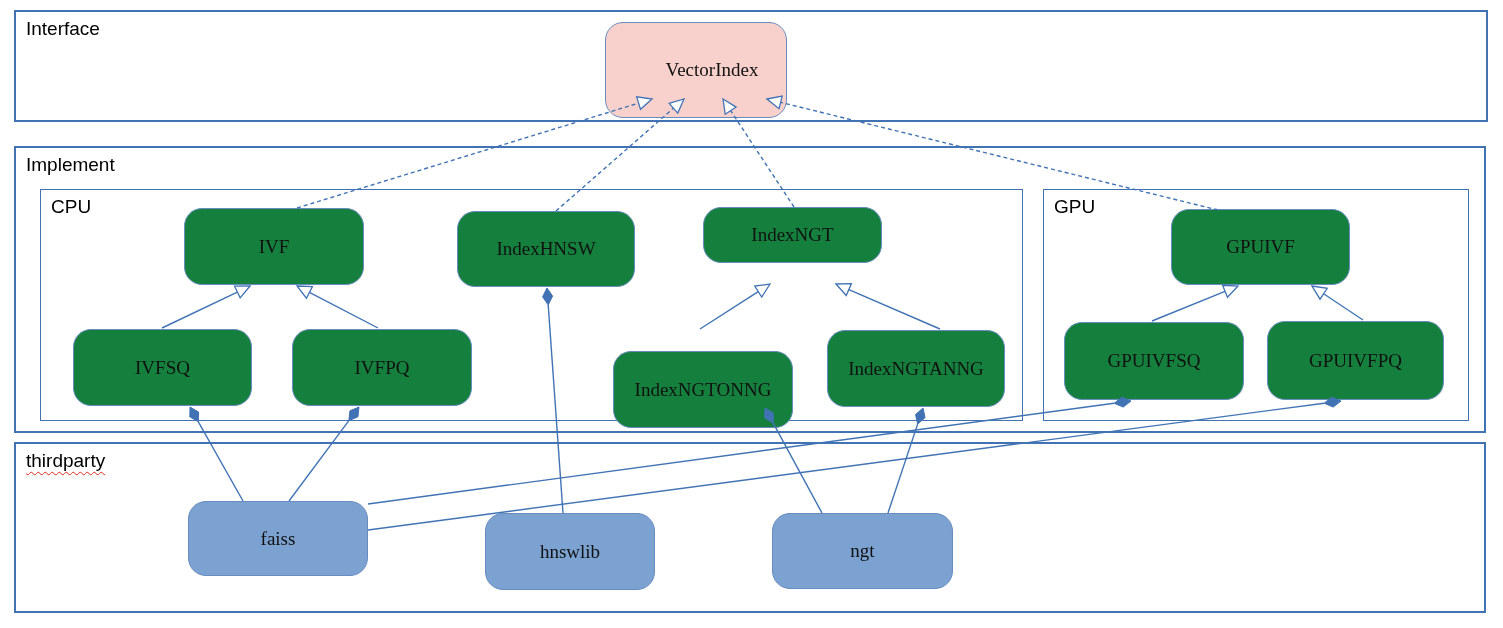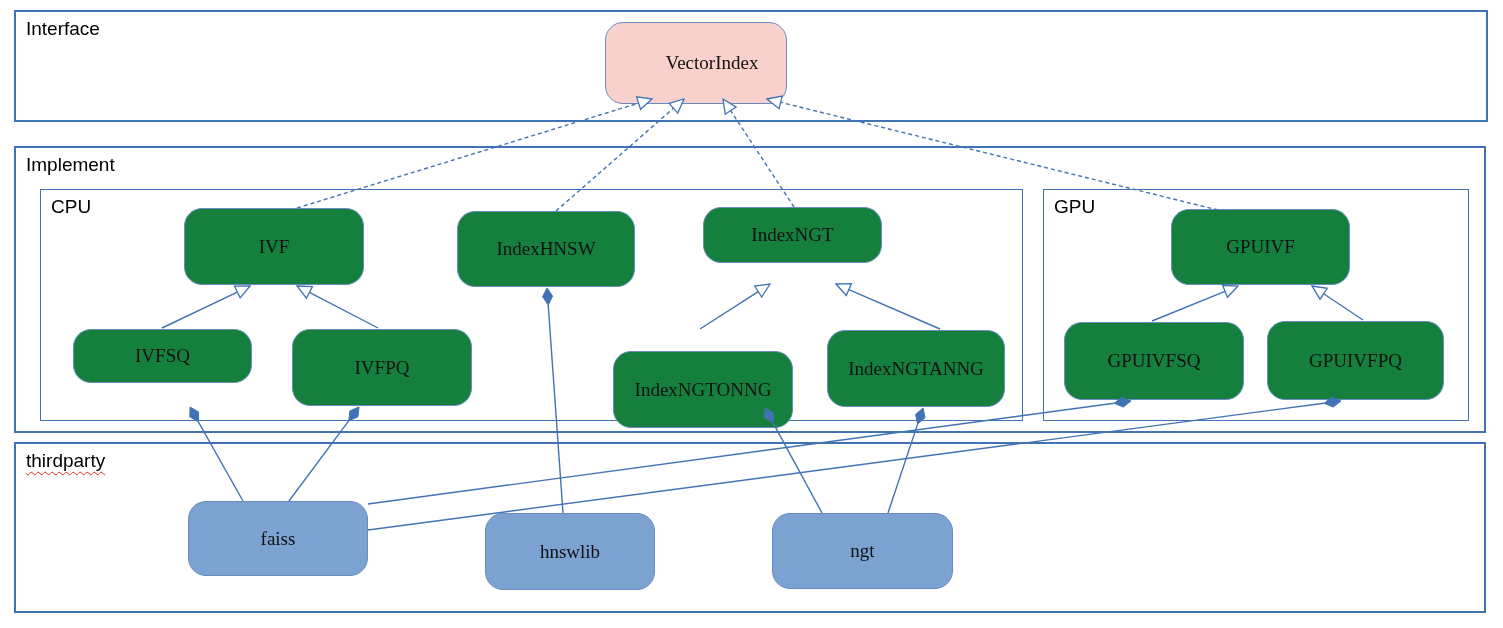--- a/index.html
+++ b/index.html
@@ -46,37 +46,37 @@
   </div>
 
   <div class="container" style="left:1043px;top:189px;width:426px;height:232px;border-width:1.5px;">
     <span class="clabel">GPU</span>
   </div>
 
   <div class="container" style="left:14px;top:442px;width:1472px;height:171px;padding-left:24px;">
     <span class="clabel squiggle">thirdparty</span>
   </div>
 
-  <div class="node pink" style="left:605px;top:22px;width:182px;height:82px;padding-left:32px;">
+  <div class="node pink" style="left:605px;top:22px;width:182px;height:96px;padding-left:32px;">
     <span>VectorIndex</span>
   </div>
 
   <div class="node green" style="left:184px;top:208px;width:180px;height:77px;">
     <span>IVF</span>
   </div>
 
   <div class="node green" style="left:457px;top:211px;width:178px;height:76px;">
     <span>IndexHNSW</span>
   </div>
 
   <div class="node green" style="left:703px;top:207px;width:179px;height:56px;">
     <span>IndexNGT</span>
   </div>
 
-  <div class="node green" style="left:73px;top:329px;width:179px;height:54px;">
+  <div class="node green" style="left:73px;top:329px;width:179px;height:77px;">
     <span>IVFSQ</span>
   </div>
 
   <div class="node green" style="left:292px;top:329px;width:180px;height:77px;">
     <span>IVFPQ</span>
   </div>
 
   <div class="node green" style="left:613px;top:330px;width:180px;height:77px;margin-top:21px;">
     <span>IndexNGTONNG</span>
   </div>

